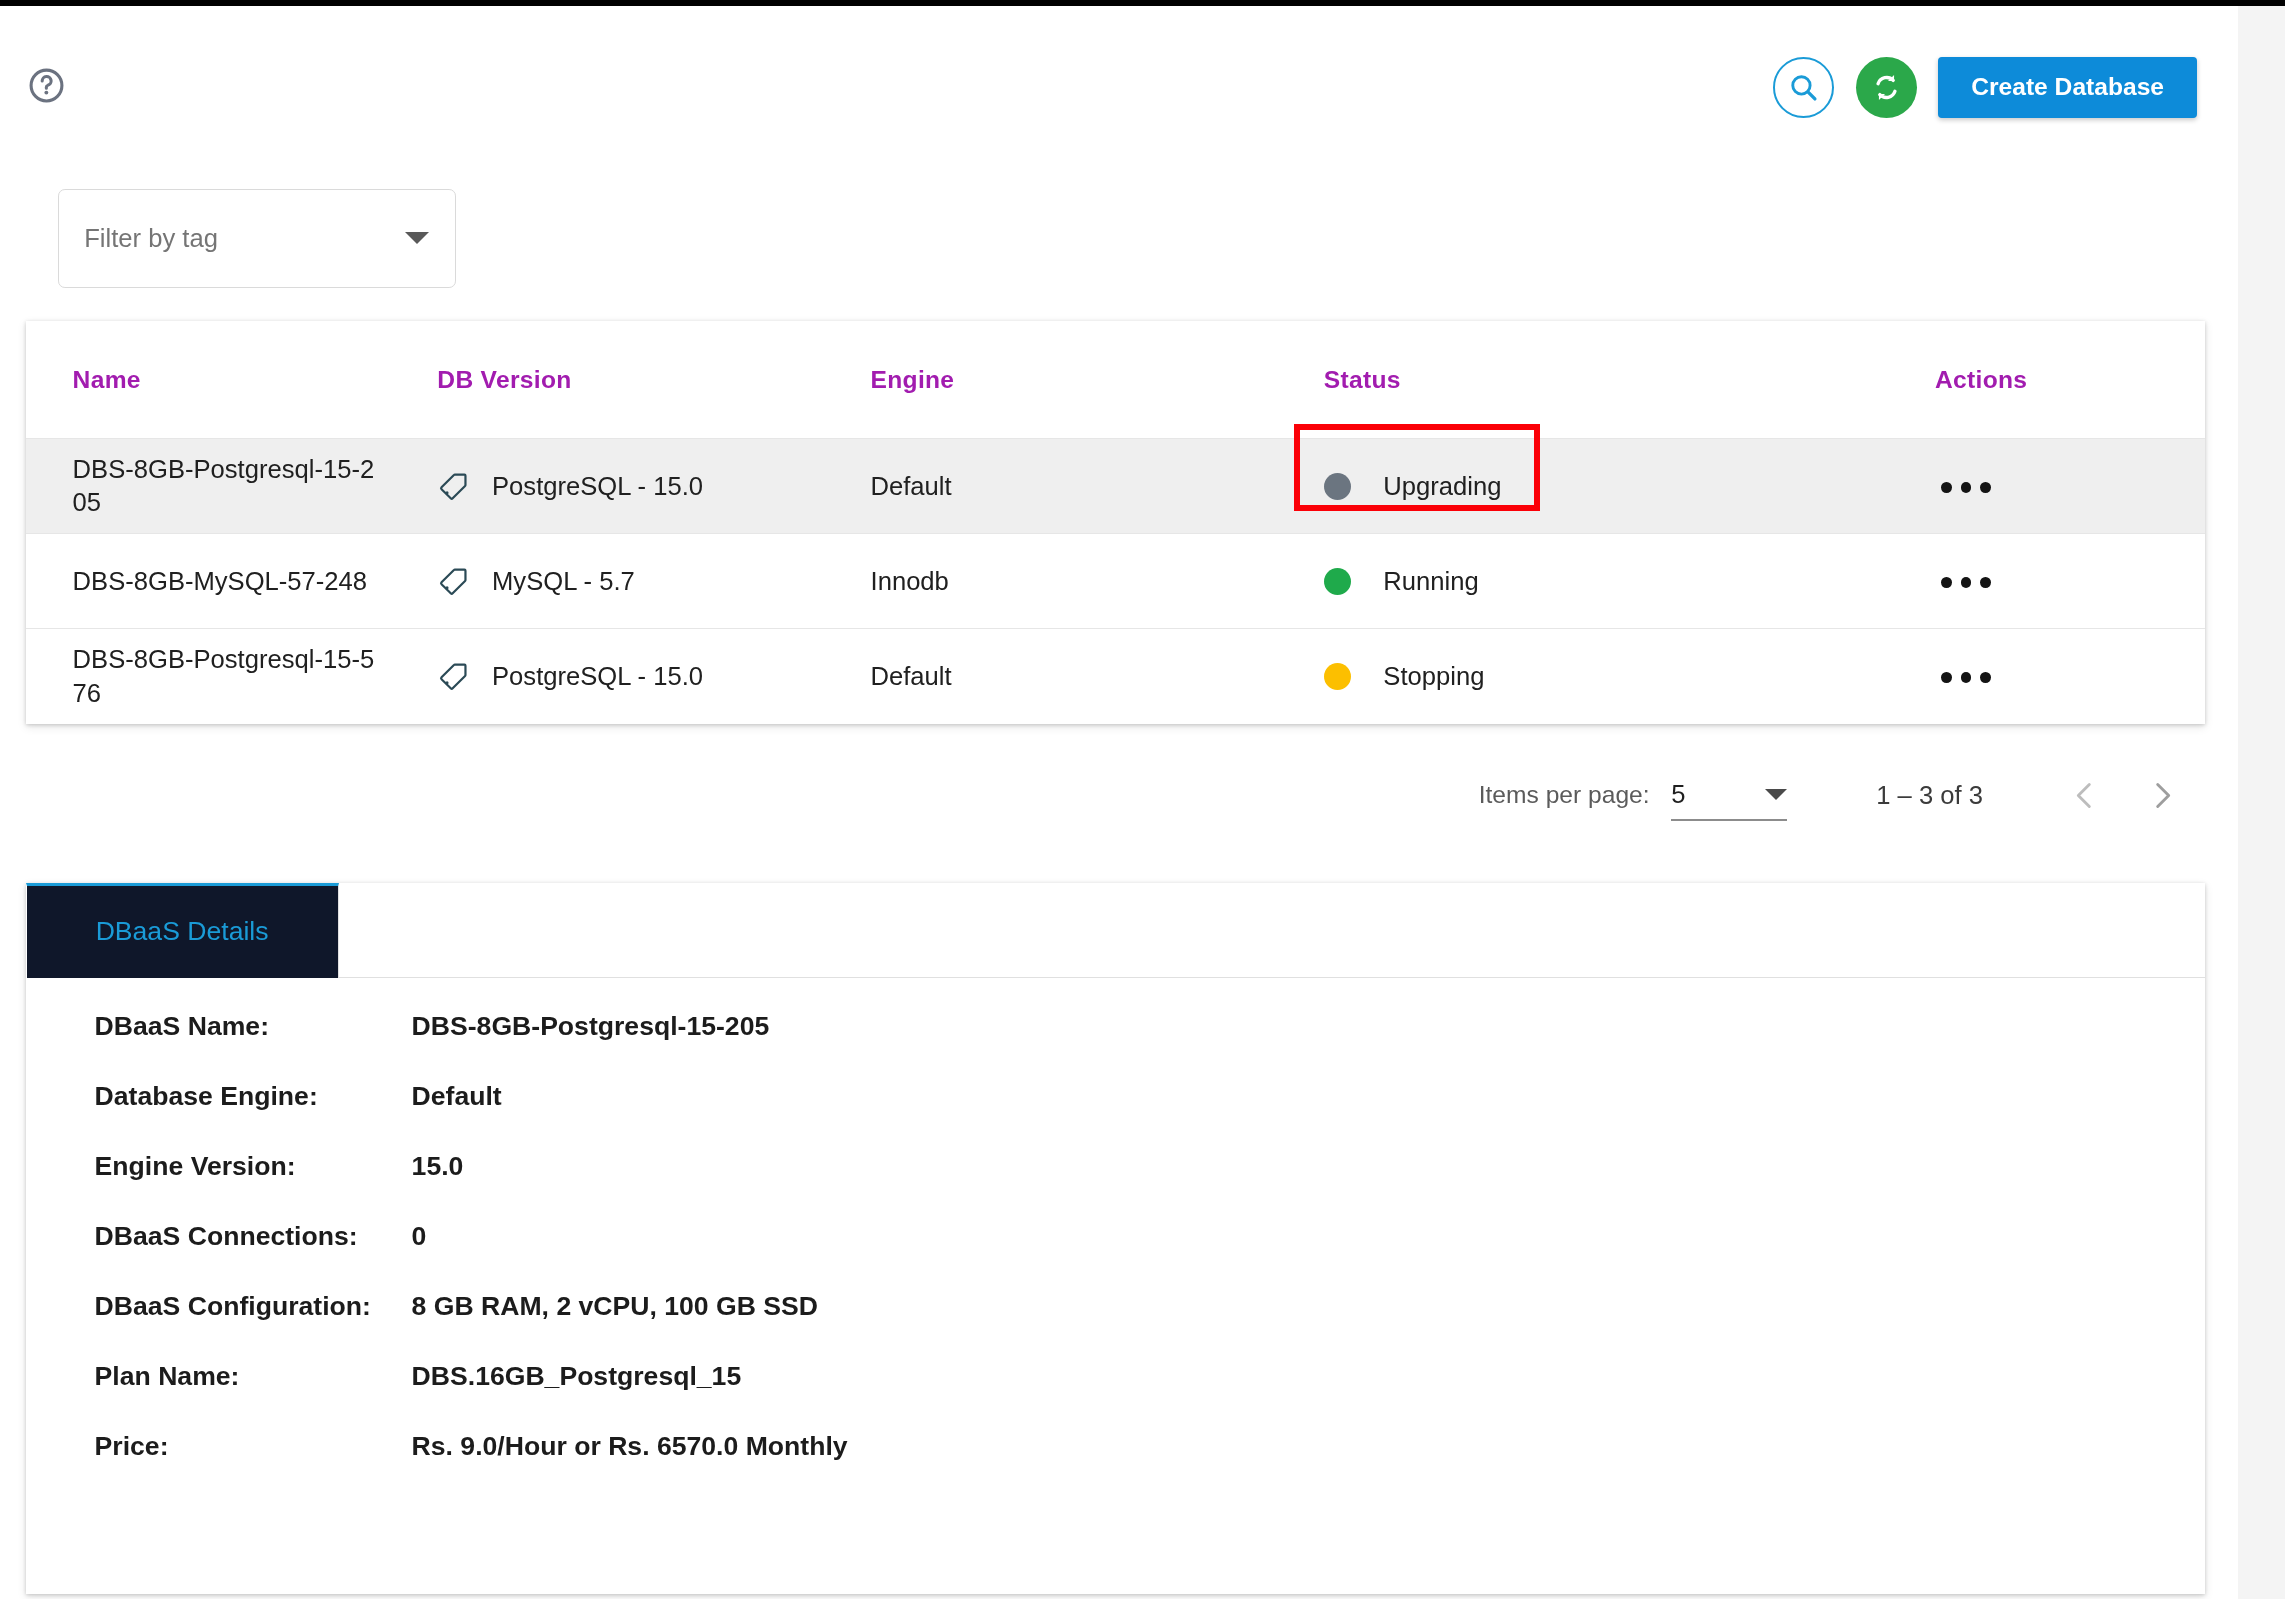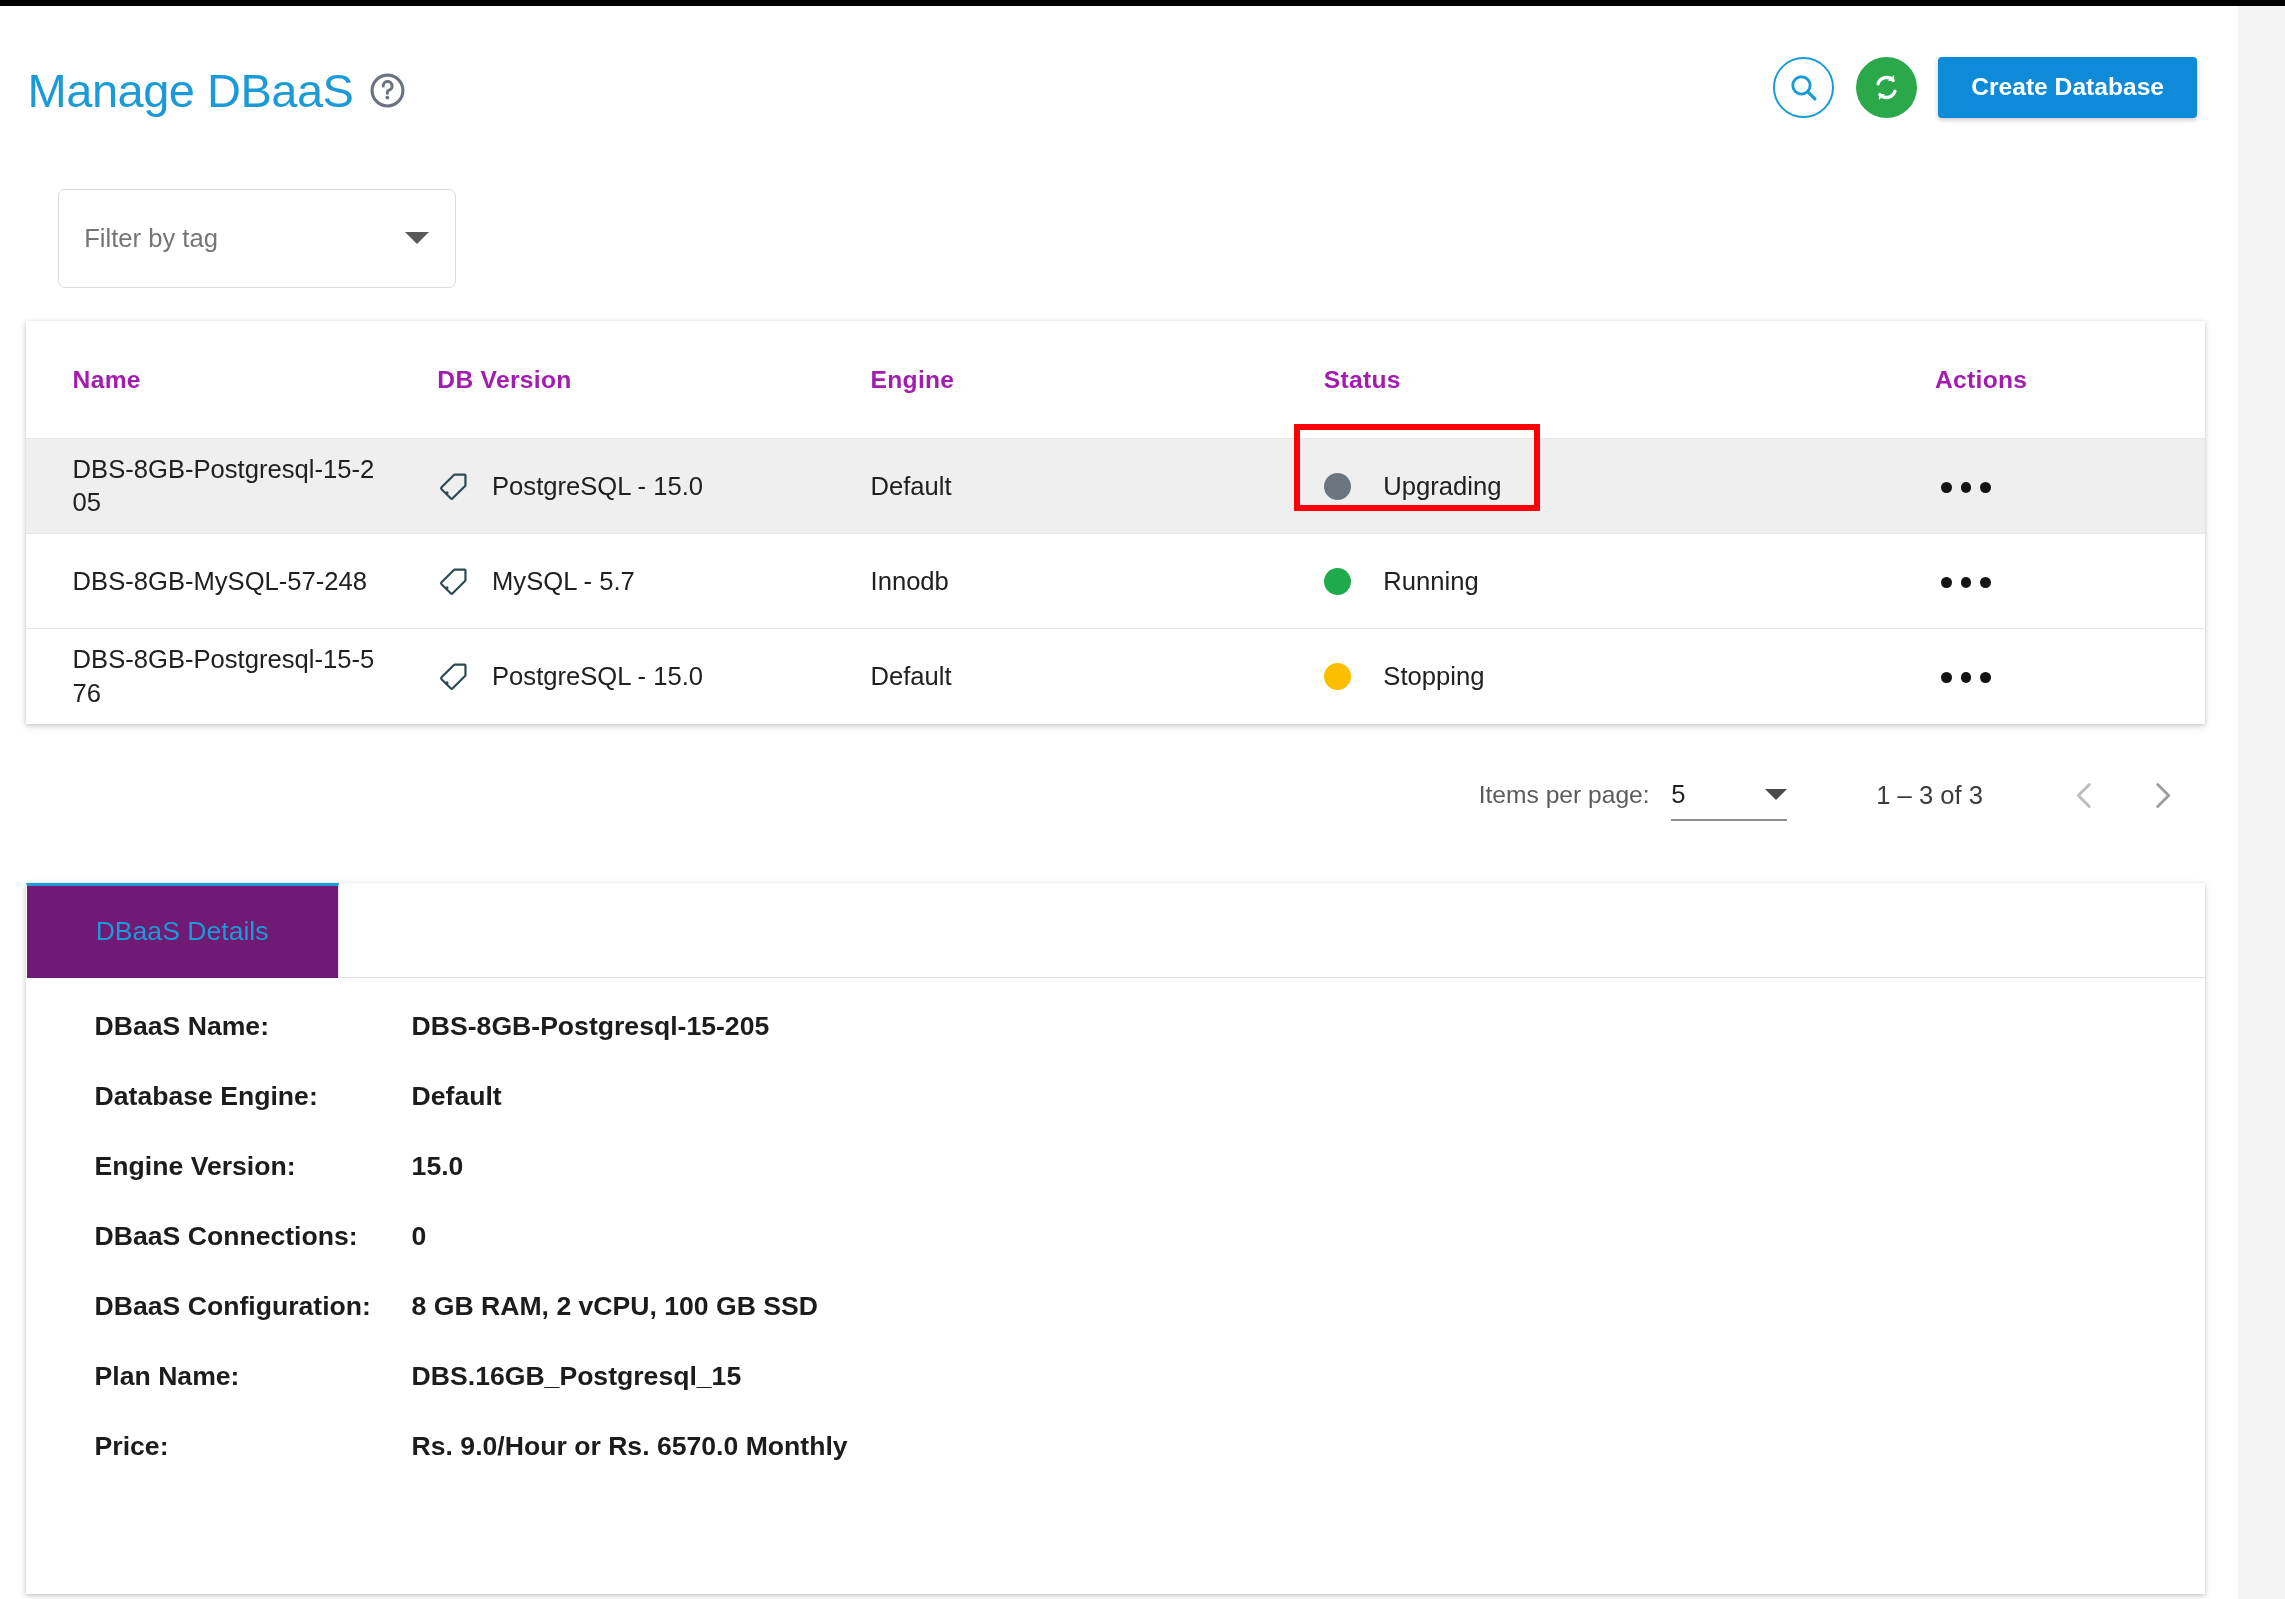--- a/index.html
+++ b/index.html
@@ -290,21 +290,21 @@
   .tab-active {
     min-width: 313px;
     border-top: 3.9px solid #1a9bd7;
     border-right: 1px solid #e0e0e0;
     border-left: 1px solid #ffffff;
     display: flex;
     align-items: center;
     justify-content: center;
     font-size: 26.6px;
     color: #1a9bd7;
-    background: #701a75;
+    background: #0f172a;
     cursor: pointer;
     margin-bottom: -1px;
   }
 
   .details-body { padding: 33px 0 0 0; }
 
   .detail-row {
     display: flex;
     align-items: baseline;
     height: 70px;
@@ -327,21 +327,20 @@
 <body>
 
 <div class="top-black-bar"></div>
 <div class="right-gutter"></div>
 
 <div class="page">
 
   <div class="header">
 
     <div class="page-title-wrap">
-      <span class="page-title">Manage DBaaS</span>
       <svg class="help-icon" viewBox="0 0 24 24">
         <circle cx="12" cy="12" r="10" fill="none" stroke="#6b7280" stroke-width="2"></circle>
         <path d="M9.2 9.1a2.9 2.9 0 1 1 3.6 2.8c-.6.2-.9.7-.9 1.3v.6" fill="none" stroke="#6b7280" stroke-width="2" stroke-linecap="round"></path>
         <circle cx="11.9" cy="16.6" r="1.25" fill="#6b7280"></circle>
       </svg>
     </div>
 
     <div class="header-actions">
       <div class="icon-btn-search">
         <svg width="33" height="33" viewBox="0 0 24 24">

